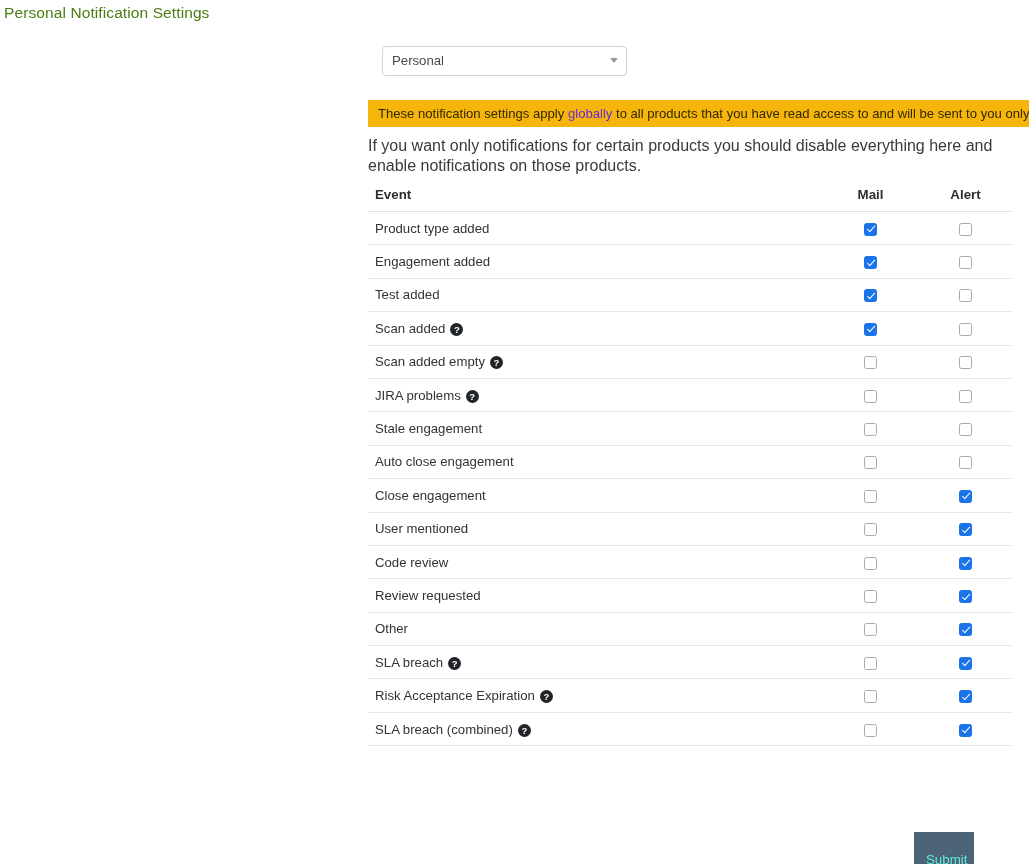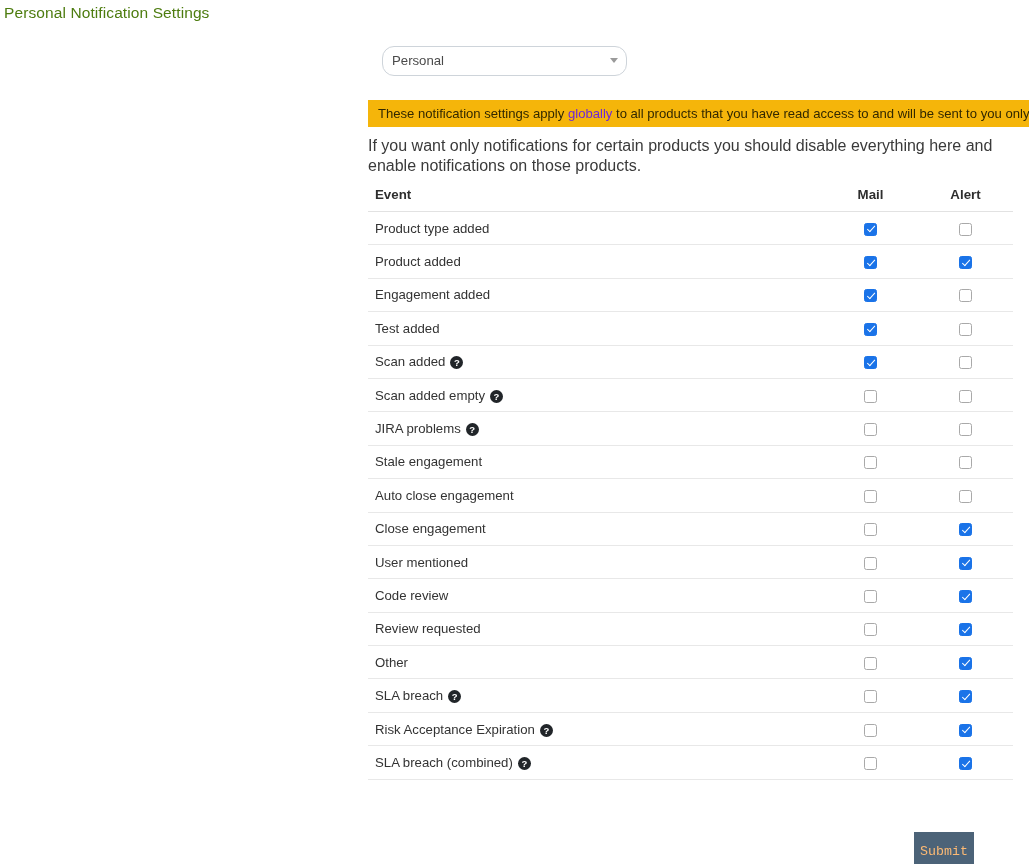--- a/index.html
+++ b/index.html
@@ -74,21 +74,21 @@
     position: absolute;
     left: 382px;
     top: 46px;
     width: 245px;
     height: 30px;
   }
   .select-box {
     width: 100%;
     height: 30px;
     border: 1px solid #ced4da;
-    border-radius: 12px;
+    border-radius: 4px;
     background: #ffffff;
     font-size: 13.2px;
     color: #4a4a4a;
     padding: 0 24px 0 9px;
     line-height: 28px;
     cursor: pointer;
     white-space: nowrap;
     overflow: hidden;
   }
   .select-caret {
@@ -208,25 +208,25 @@
 
   
   .submit-btn {
     position: absolute;
     left: 914px;
     top: 832px;
     width: 60px;
     height: 32px;
     background: #4c6378;
     border: none;
-    color: #fdba74;
+    color: #5eead4;
     font-size: 13.3px;
-    font-family: Liberation Mono, monospace;
+    font-family: Liberation Sans, sans-serif;
     cursor: pointer;
-    padding: 4px;
+    padding: 12px;
     line-height: 32px;
     text-align: center;
   }
 </style>
 </head>
 <body>
 
 <div class="page">
 
   <div class="page-title">Personal Notification Settings</div>
@@ -259,27 +259,20 @@
     <tbody id="events-body">
         <tr>
           <td><span class="ev-label">
               <span>Product type added</span>
             </span></td>
           <td class="ctr"><input type="checkbox" class="cb" checked="" style=""></td>
           <td class="ctr"><input type="checkbox" class="cb" style=""></td>
         </tr>
         <tr>
           <td><span class="ev-label">
-              <span>Product added</span>
-            </span></td>
-          <td class="ctr"><input type="checkbox" class="cb" checked="" style=""></td>
-          <td class="ctr"><input type="checkbox" class="cb" checked="" style=""></td>
-        </tr>
-        <tr>
-          <td><span class="ev-label">
               <span>Engagement added</span>
             </span></td>
           <td class="ctr"><input type="checkbox" class="cb" checked="" style=""></td>
           <td class="ctr"><input type="checkbox" class="cb" style=""></td>
         </tr>
         <tr>
           <td><span class="ev-label">
               <span>Test added</span>
             </span></td>
           <td class="ctr"><input type="checkbox" class="cb" checked="" style=""></td>

